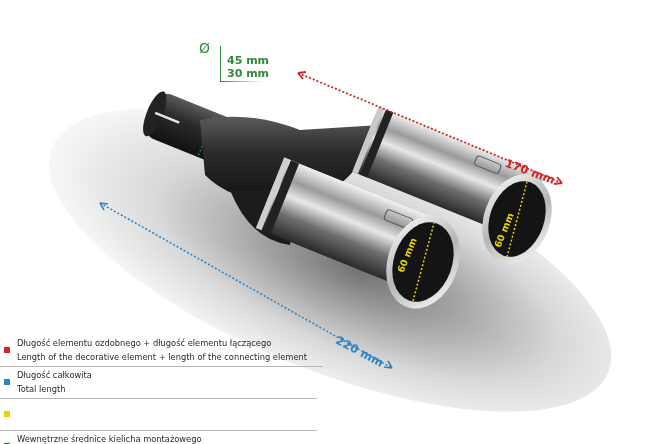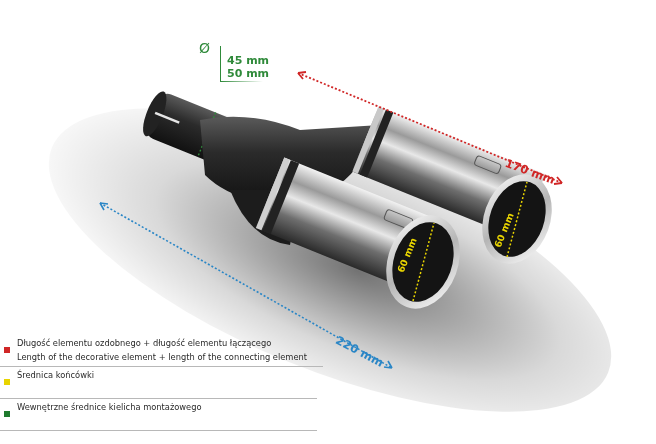--- a/index.html
+++ b/index.html
@@ -99,36 +99,40 @@
     <path d="M562 183 l-8 1 M562 183 l-5 -6" stroke="#d02626" stroke-width="1.8" fill="none"></path>
 
     <line x1="100" y1="203" x2="392" y2="368" stroke="#2a86c6" stroke-width="1.6" stroke-dasharray="2 2"></line>
     <path d="M100 203 l8 1 M100 203 l4 7" stroke="#2a86c6" stroke-width="1.6" fill="none"></path>
     <path d="M392 368 l-8 -1 M392 368 l-4 -7" stroke="#2a86c6" stroke-width="1.6" fill="none"></path>
   </svg>
 
   <span class="diam-sym">Ø</span>
   <div class="diam-box">
     <span class="diam-val" style="top:8px">45 mm</span>
-    <span class="diam-val" style="top:21px">50 mm</span>
+    <span class="diam-val" style="top:21px">30 mm</span>
   </div>
 
   <span class="dim-label dim-170">170 mm</span>
   <span class="dim-label dim-220">220 mm</span>
   <span class="tip-label tip-left">60 mm</span>
   <span class="tip-label tip-right">60 mm</span>
 
   <div class="legend">
     <div class="legend-item">
       <span class="swatch" style="background:#d02626"></span>
       <div class="pl">Długość elementu ozdobnego + długość elementu łączącego</div>
       <div class="en">Length of the decorative element + length of the connecting element</div>
     </div>
     <div class="legend-item">
+      <span class="swatch" style="background:#2a86c6"></span>
+      <div class="pl">Długość całkowita</div>
+      <div class="en">Total length</div>
+    </div>
+    <div class="legend-item">
       <span class="swatch" style="background:#e8d400"></span>
-      <div class="pl">Średnica końcówki</div>
     </div>
     <div class="legend-item">
       <span class="swatch" style="background:#1f7a2e"></span>
       <div class="pl">Wewnętrzne średnice kielicha montażowego</div>
     </div>
   </div>
 </div>
 
 </body></html>

